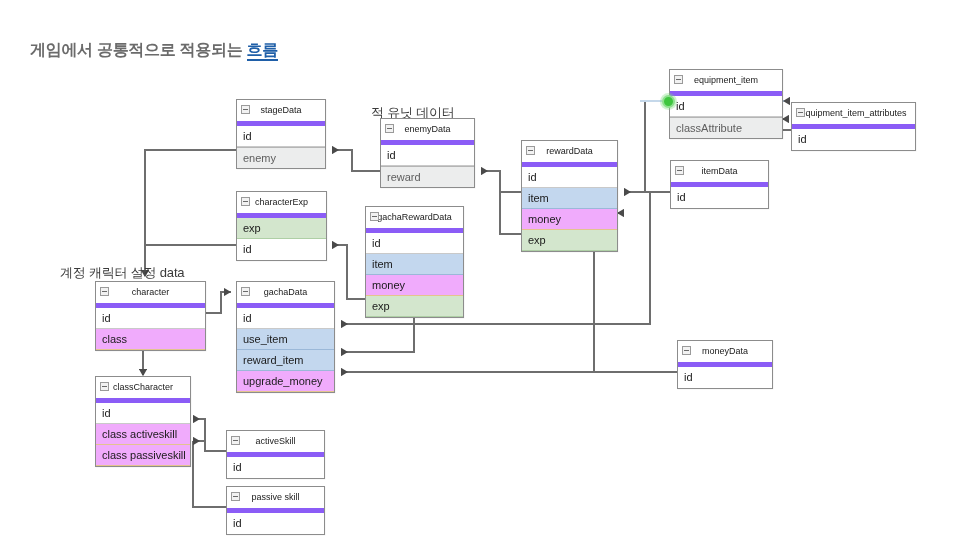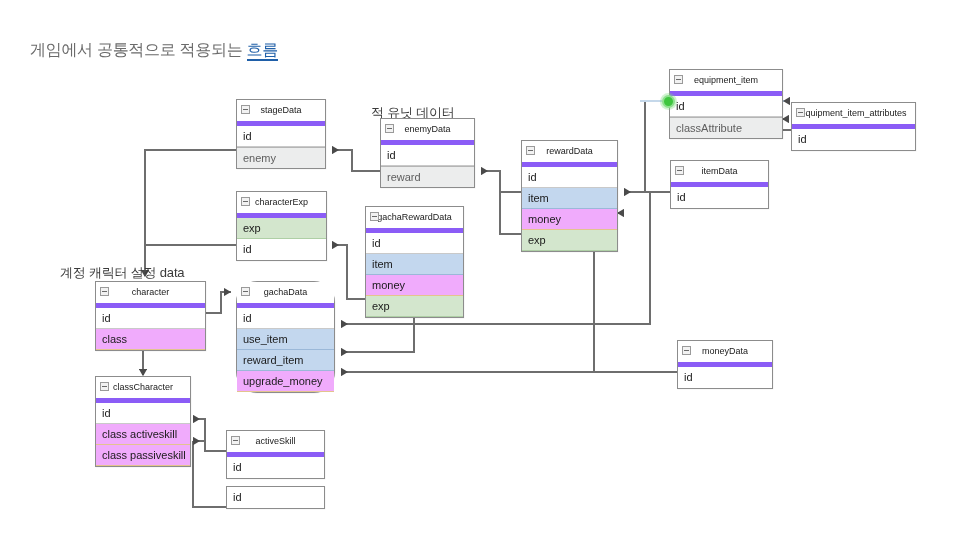--- a/index.html
+++ b/index.html
@@ -6,21 +6,21 @@
   body{
     width:960px;height:540px;background:#ffffff;
     font-family:"Liberation Sans","DejaVu Sans",sans-serif;
     overflow:hidden;position:relative;
   }
   #canvas{position:absolute;left:0;top:0;width:960px;height:540px;}
   #wires{position:absolute;left:0;top:0;width:960px;height:540px;}
 
   .title{
     position:absolute;left:30px;top:40px;
-    font-size:16px;font-weight:normal;color:#6b6b6b;letter-spacing:-0.3px;
+    font-size:16px;font-weight:bold;color:#6b6b6b;letter-spacing:-0.3px;
     white-space:nowrap;
     text-align:center;
   }
   .title .hl{color:#1f5fa8;border-bottom:2px solid #1f5fa8;padding-bottom:1px;}
 
   .note{
     position:absolute;font-size:13px;color:#3a3a3a;font-weight:normal;
     white-space:nowrap;letter-spacing:-0.2px;
   }
 
@@ -167,21 +167,21 @@
         <div class="row plain"><span>id</span></div>
         <div class="row blue"><span>item</span></div>
         <div class="row orange"><span>money</span></div>
         <div class="row green"><span>exp</span></div>
       </div>
       <div class="tbl" style="left: 95px; top: 281px; width: 111px;">
         <div class="hdr"><span class="mini"></span><span>character</span></div>
         <div class="row plain"><span>id</span></div>
         <div class="row orange"><span>class</span></div>
       </div>
-      <div class="tbl" style="left: 236px; top: 281px; width: 99px; border-radius: 21px;">
+      <div class="tbl" style="left: 236px; top: 281px; width: 99px;">
         <div class="hdr"><span class="mini"></span><span>gachaData</span></div>
         <div class="row plain"><span>id</span></div>
         <div class="row blue"><span>use_item</span></div>
         <div class="row blue"><span>reward_item</span></div>
         <div class="row orange"><span>upgrade_money</span></div>
       </div>
       <div class="tbl" style="left: 677px; top: 340px; width: 96px;">
         <div class="hdr"><span class="mini"></span><span>moneyData</span></div>
         <div class="row plain"><span>id</span></div>
       </div>
@@ -189,20 +189,21 @@
         <div class="hdr"><span class="mini"></span><span>classCharacter</span></div>
         <div class="row plain"><span>id</span></div>
         <div class="row orange"><span>class activeskill</span></div>
         <div class="row orange"><span>class passiveskill</span></div>
       </div>
       <div class="tbl" style="left: 226px; top: 430px; width: 99px;">
         <div class="hdr"><span class="mini"></span><span>activeSkill</span></div>
         <div class="row plain"><span>id</span></div>
       </div>
       <div class="tbl" style="left: 226px; top: 486px; width: 99px;">
+        <div class="hdr"><span class="mini"></span><span>passive skill</span></div>
         <div class="row plain"><span>id</span></div>
       </div>
     </div>
   <div id="endpoints-layer">
       <div class="endpoint" style="left: 662px; top: 95px;"></div>
     </div>
 
 </div>
 
 </body></html>

